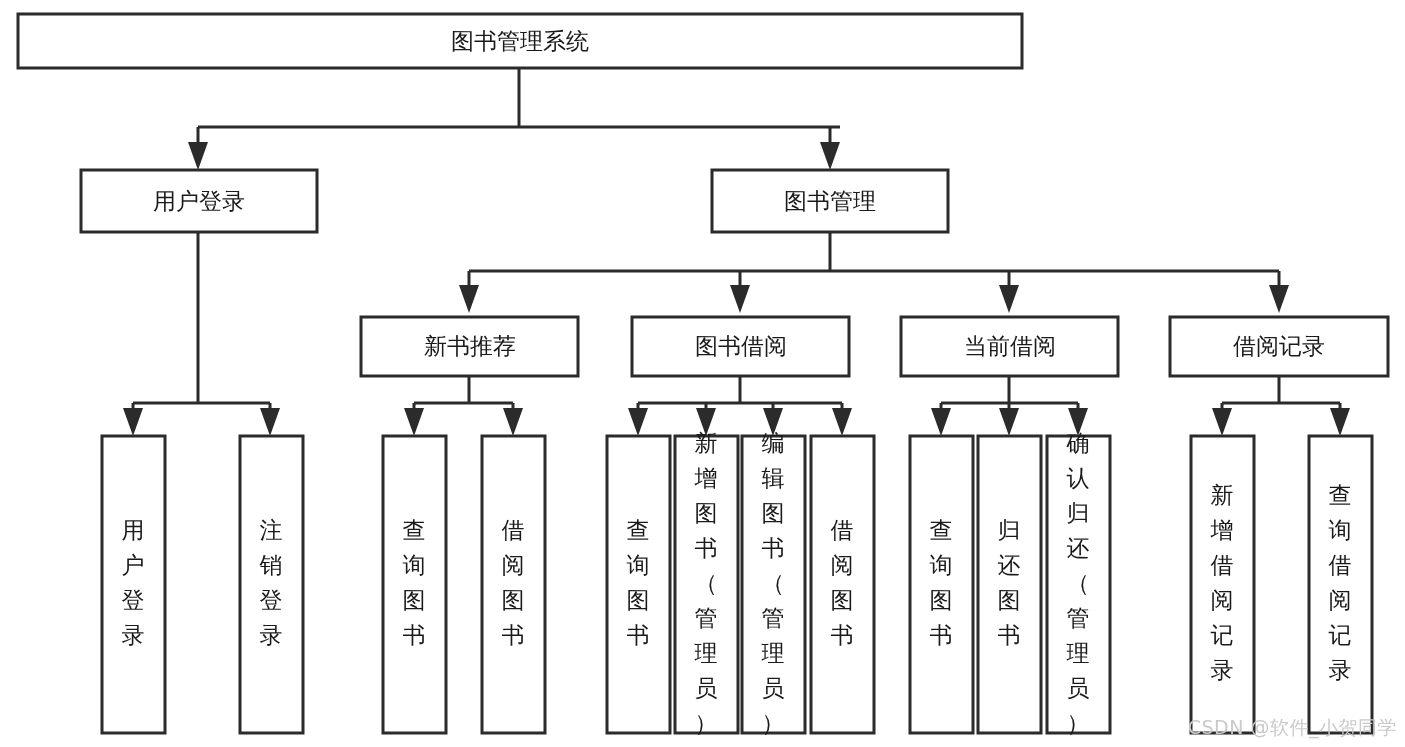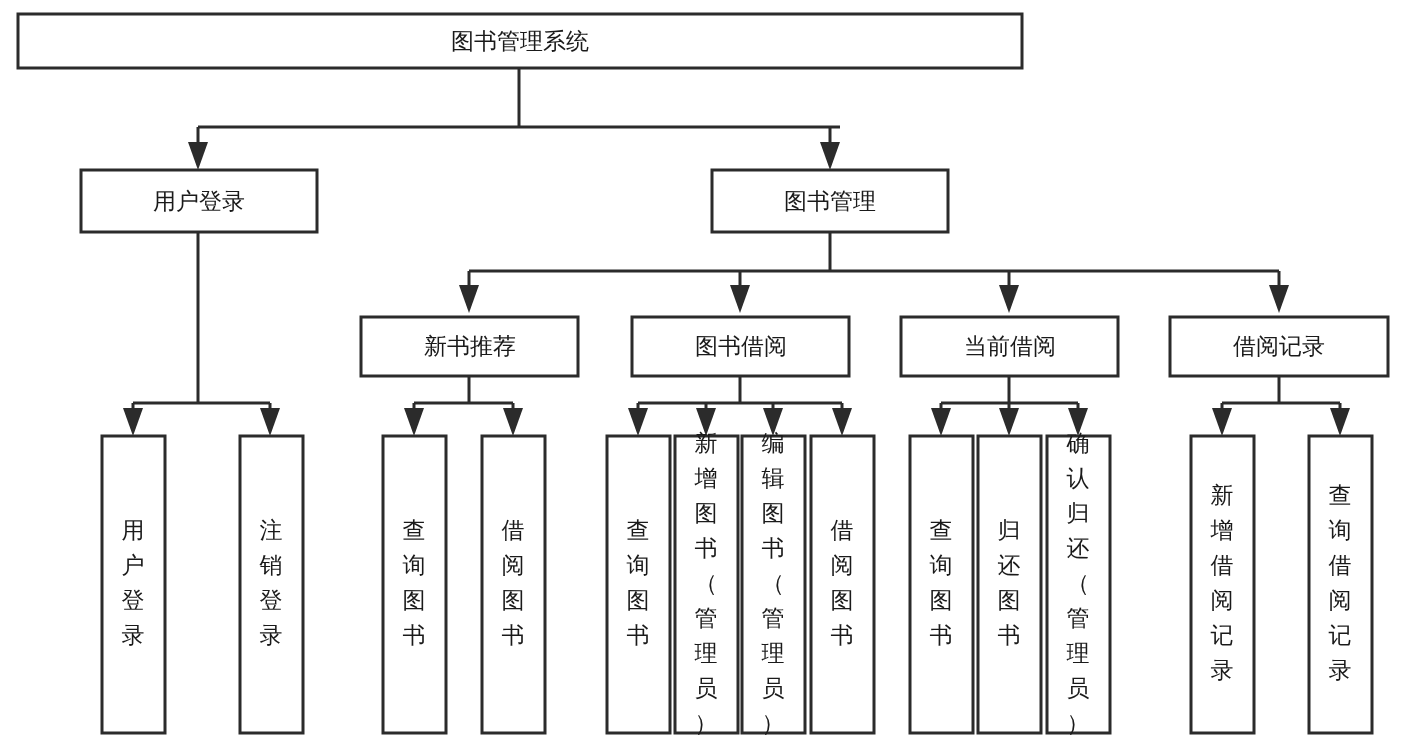--- a/index.html
+++ b/index.html
@@ -236,14 +236,15 @@
       <text class="node-label-vert" x="1222" y="584"><tspan x="1222" y="496.5" dominant-baseline="middle">新</tspan><tspan x="1222" y="531.5" dominant-baseline="middle">增</tspan><tspan x="1222" y="566.5" dominant-baseline="middle">借</tspan><tspan x="1222" y="601.5" dominant-baseline="middle">阅</tspan><tspan x="1222" y="636.5" dominant-baseline="middle">记</tspan><tspan x="1222" y="671.5" dominant-baseline="middle">录</tspan></text>
     </g>
 
     <g>
       <rect class="node-box" x="1309" y="436" width="63" height="297"></rect>
       <text class="node-label-vert" x="1340" y="584"><tspan x="1340" y="496.5" dominant-baseline="middle">查</tspan><tspan x="1340" y="531.5" dominant-baseline="middle">询</tspan><tspan x="1340" y="566.5" dominant-baseline="middle">借</tspan><tspan x="1340" y="601.5" dominant-baseline="middle">阅</tspan><tspan x="1340" y="636.5" dominant-baseline="middle">记</tspan><tspan x="1340" y="671.5" dominant-baseline="middle">录</tspan></text>
     </g>
 
   </svg>
 
+  <div class="watermark">CSDN @软件_小贺同学</div>
 
 </div>
 
 </body></html>

